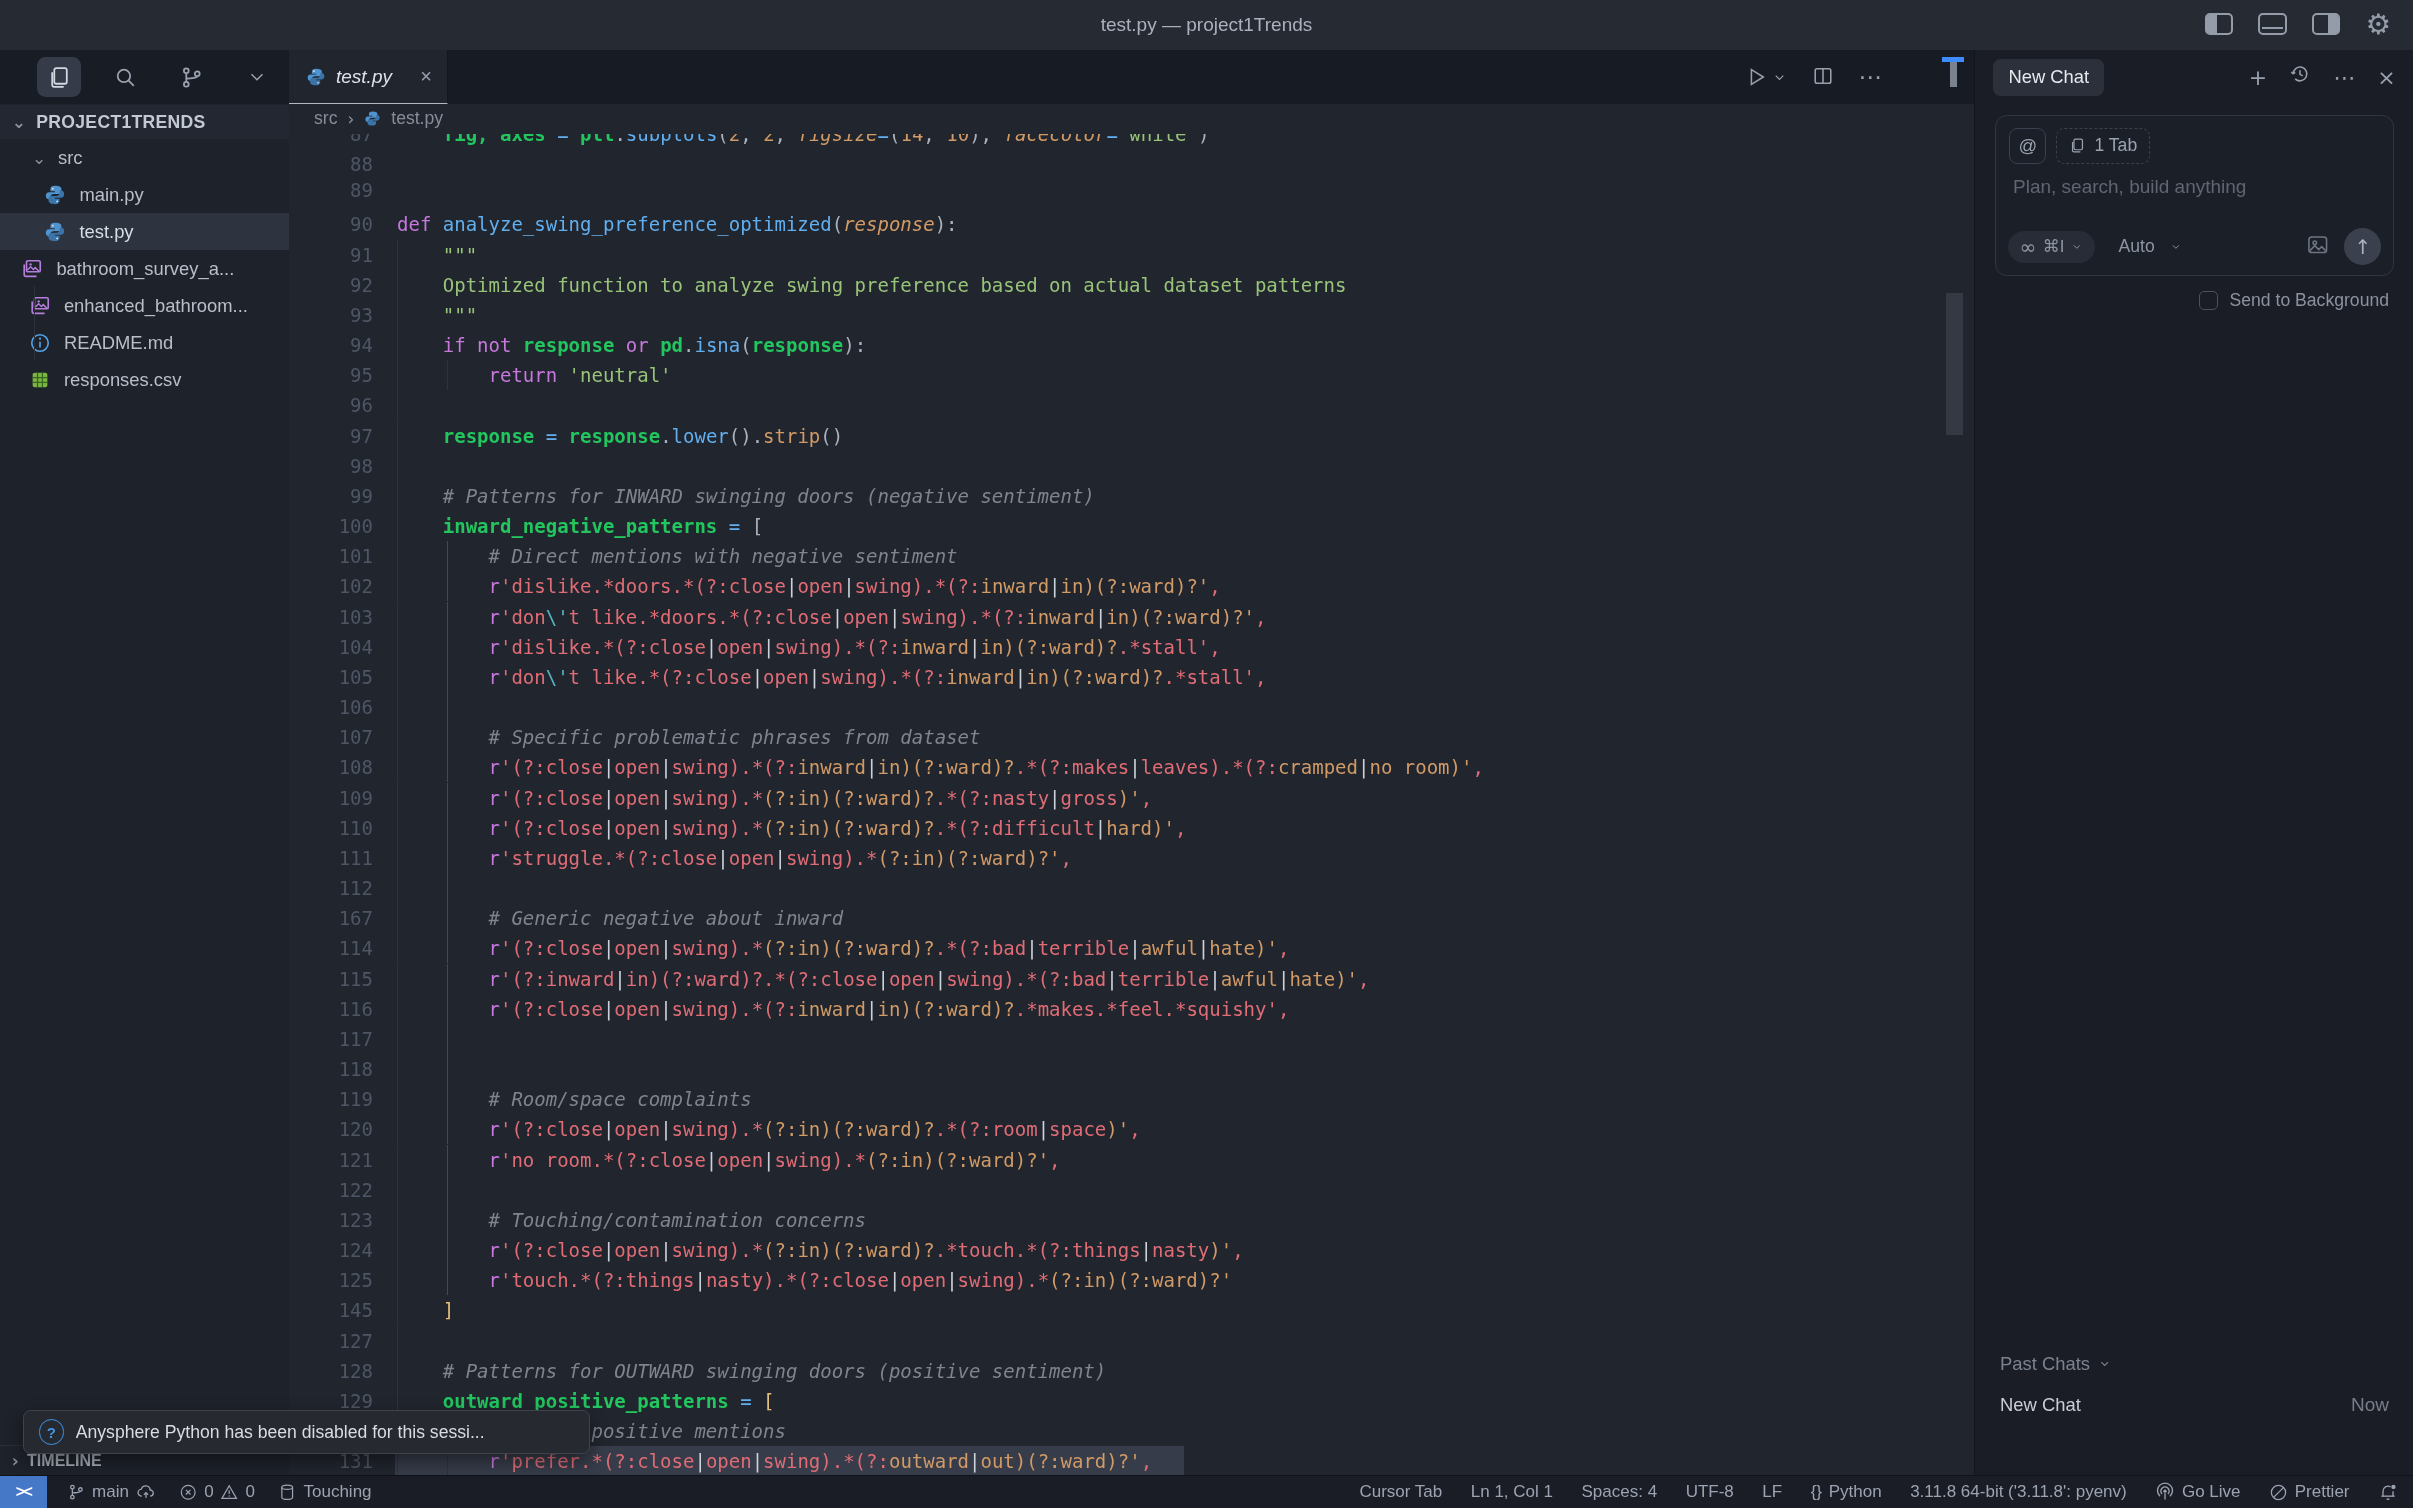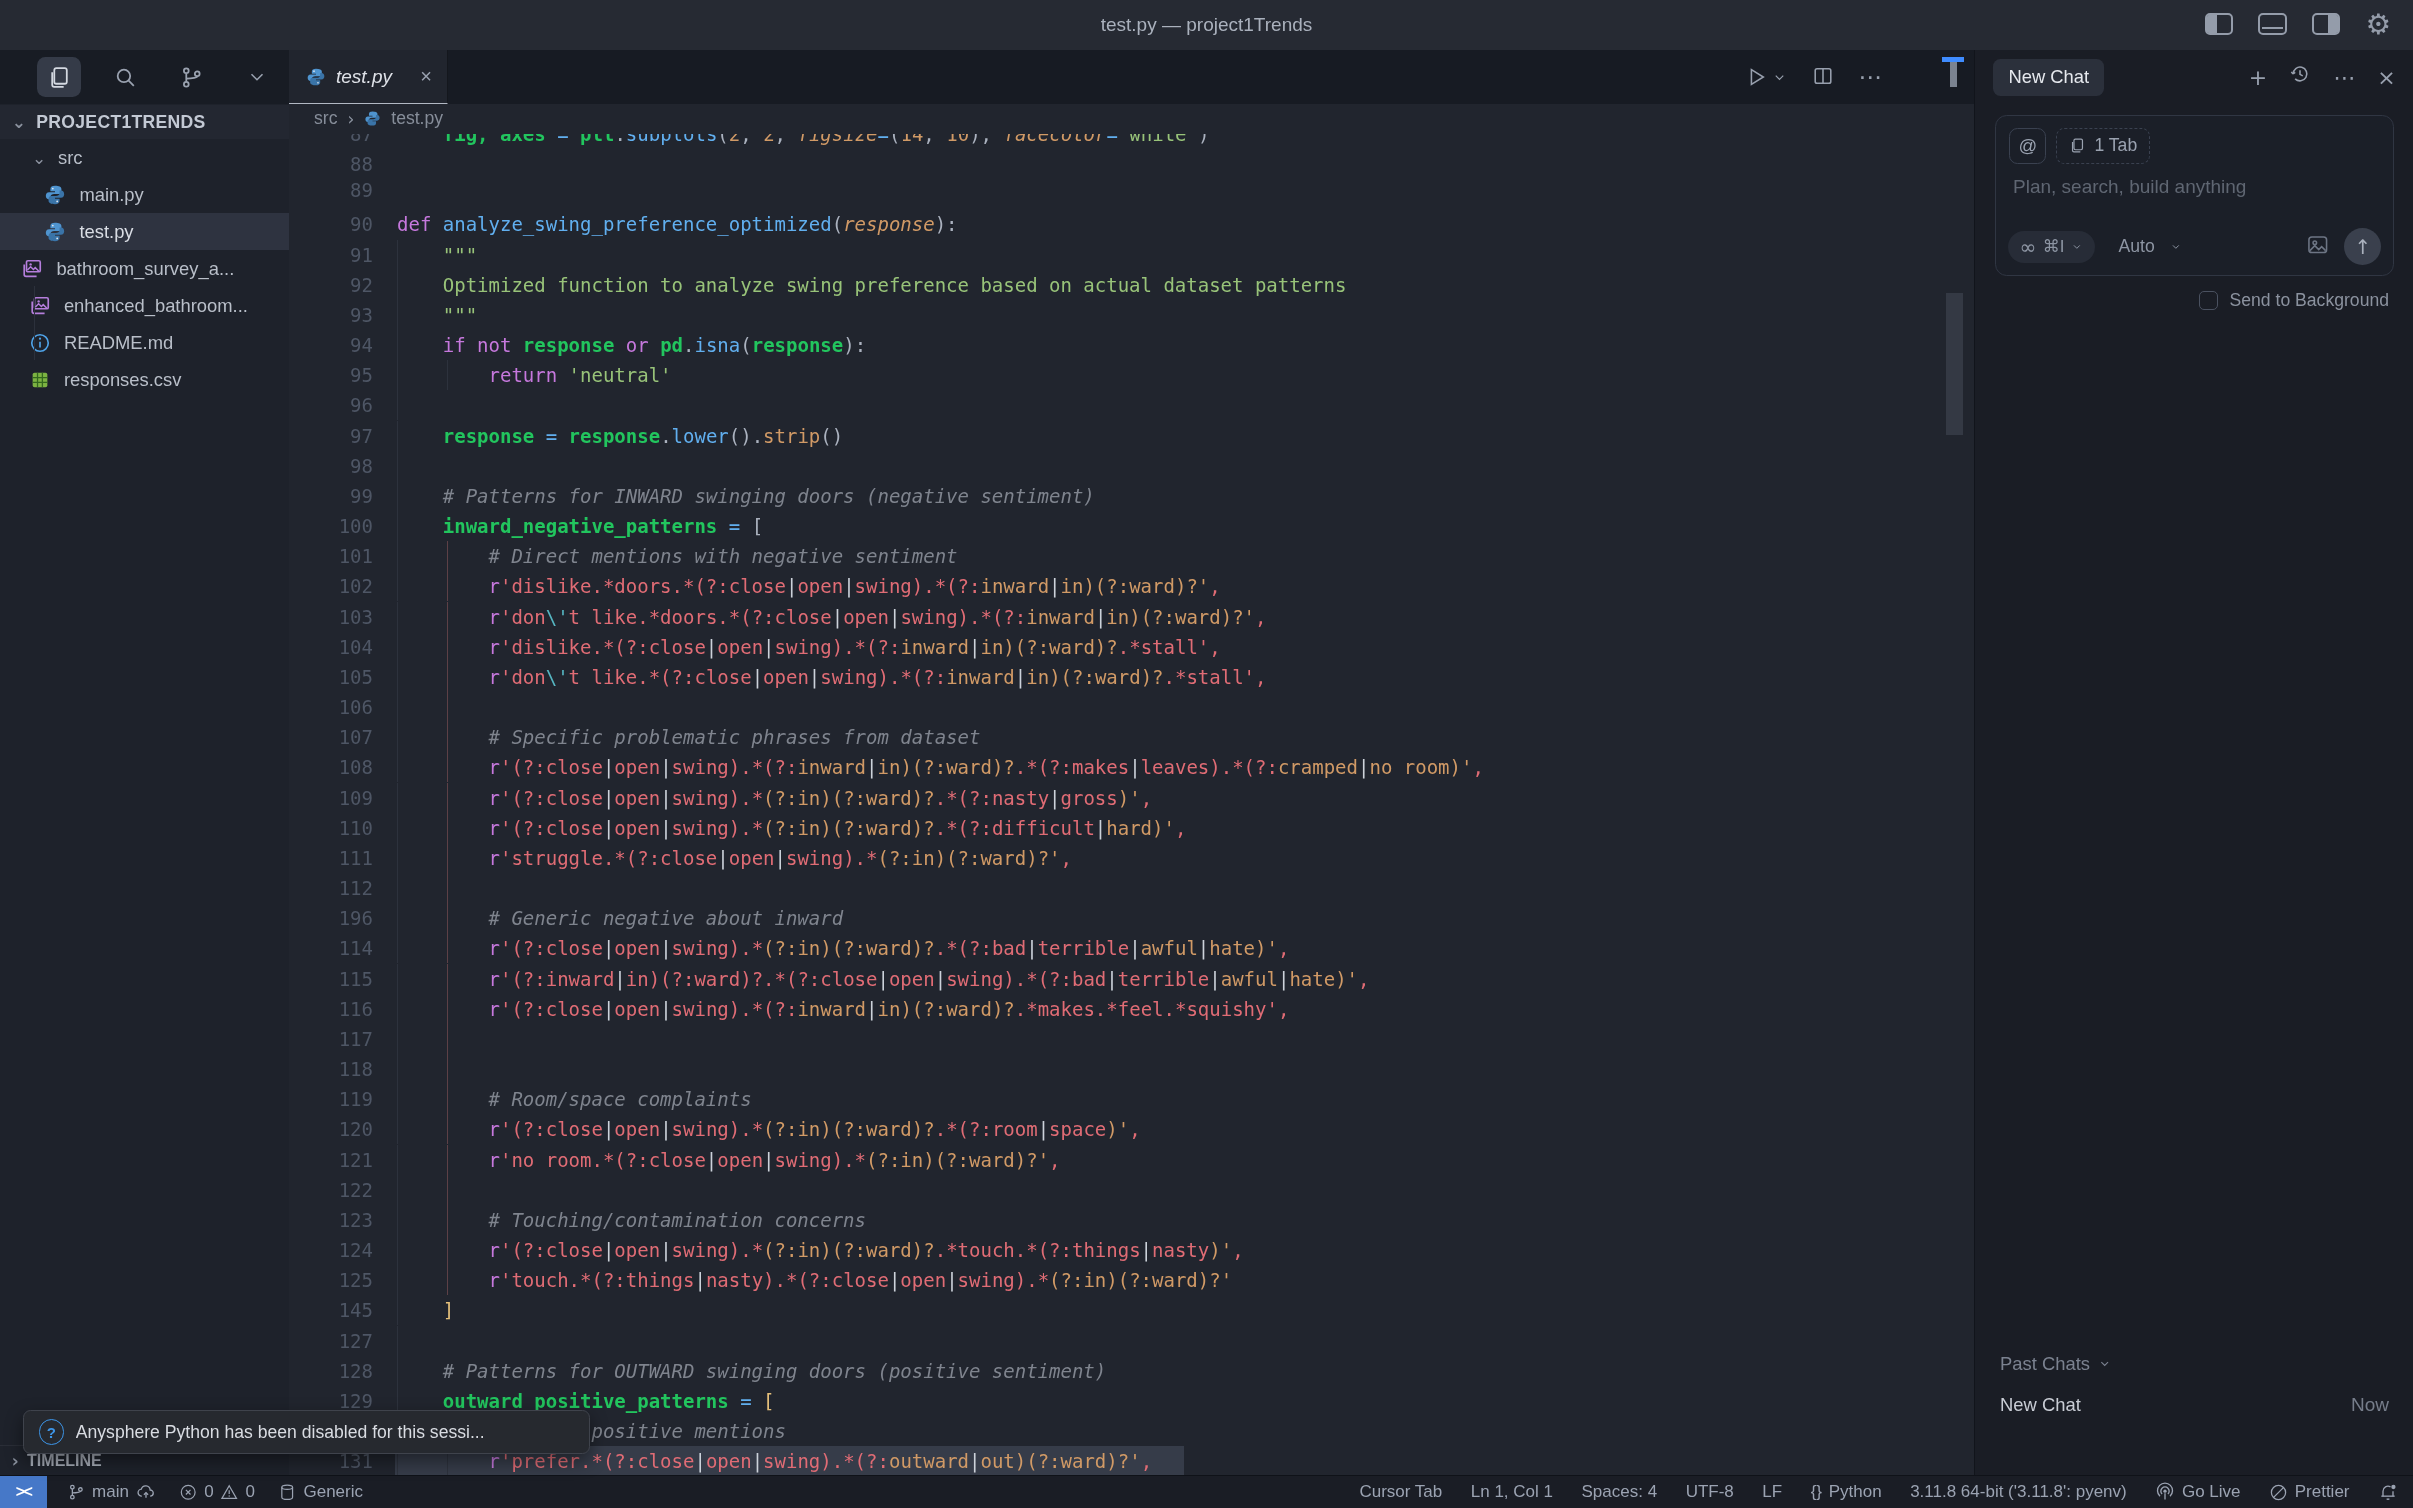--- a/index.html
+++ b/index.html
@@ -268,21 +268,21 @@
       <div class="code-row" style="top: 468px;"><div class="guide" style="left: 108px;"></div><div class="guide red" style="left: 158px;"></div><span class="ln">103</span><span class="ctext"><span class="c-kw">        r</span><span class="c-re">'don</span><span class="c-esc">\'</span><span class="c-re">t like.*doors.*(?:close</span><span class="c-pipe">|</span><span class="c-re">open</span><span class="c-pipe">|</span><span class="c-re">swing).*(?:</span><span class="c-or2">inward</span><span class="c-pipe">|</span><span class="c-or2">in)(?:ward)?'</span><span class="c-re">,</span></span></div>
       <div class="code-row" style="top: 498px;"><div class="guide" style="left: 108px;"></div><div class="guide red" style="left: 158px;"></div><span class="ln">104</span><span class="ctext"><span class="c-kw">        r</span><span class="c-re">'dislike.*(?:close</span><span class="c-pipe">|</span><span class="c-re">open</span><span class="c-pipe">|</span><span class="c-re">swing).*(?:</span><span class="c-or2">inward</span><span class="c-pipe">|</span><span class="c-or2">in)(?:ward)?</span><span class="c-re">.*stall',</span></span></div>
       <div class="code-row" style="top: 528px;"><div class="guide" style="left: 108px;"></div><div class="guide red" style="left: 158px;"></div><span class="ln">105</span><span class="ctext"><span class="c-kw">        r</span><span class="c-re">'don</span><span class="c-esc">\'</span><span class="c-re">t like.*(?:close</span><span class="c-pipe">|</span><span class="c-re">open</span><span class="c-pipe">|</span><span class="c-re">swing).*(?:</span><span class="c-or2">inward</span><span class="c-pipe">|</span><span class="c-or2">in)(?:ward)?</span><span class="c-re">.*stall',</span></span></div>
       <div class="code-row" style="top: 558px;"><div class="guide" style="left: 108px;"></div><div class="guide red" style="left: 158px;"></div><span class="ln">106</span><span class="ctext"></span></div>
       <div class="code-row" style="top: 588px;"><div class="guide" style="left: 108px;"></div><div class="guide red" style="left: 158px;"></div><span class="ln">107</span><span class="ctext"><span class="c-com">        # Specific problematic phrases from dataset</span></span></div>
       <div class="code-row" style="top: 618px;"><div class="guide" style="left: 108px;"></div><div class="guide red" style="left: 158px;"></div><span class="ln">108</span><span class="ctext"><span class="c-kw">        r</span><span class="c-re">'(?:close</span><span class="c-pipe">|</span><span class="c-re">open</span><span class="c-pipe">|</span><span class="c-re">swing).*(?:</span><span class="c-or2">inward</span><span class="c-pipe">|</span><span class="c-or2">in)(?:ward)?</span><span class="c-re">.*(?:makes</span><span class="c-pipe">|</span><span class="c-re">leaves).*(?:</span><span class="c-or2">cramped</span><span class="c-pipe">|</span><span class="c-or2">no room)'</span><span class="c-re">,</span></span></div>
       <div class="code-row" style="top: 649px;"><div class="guide" style="left: 108px;"></div><div class="guide red" style="left: 158px;"></div><span class="ln">109</span><span class="ctext"><span class="c-kw">        r</span><span class="c-re">'(?:close</span><span class="c-pipe">|</span><span class="c-re">open</span><span class="c-pipe">|</span><span class="c-re">swing).*</span><span class="c-or2">(?:in)(?:ward)?</span><span class="c-re">.*(?:nasty</span><span class="c-pipe">|</span><span class="c-re">gross</span><span class="c-or2">)'</span><span class="c-re">,</span></span></div>
       <div class="code-row" style="top: 679px;"><div class="guide" style="left: 108px;"></div><div class="guide red" style="left: 158px;"></div><span class="ln">110</span><span class="ctext"><span class="c-kw">        r</span><span class="c-re">'(?:close</span><span class="c-pipe">|</span><span class="c-re">open</span><span class="c-pipe">|</span><span class="c-re">swing).*</span><span class="c-or2">(?:in)(?:ward)?</span><span class="c-re">.*(?:difficult</span><span class="c-pipe">|</span><span class="c-or2">hard)'</span><span class="c-re">,</span></span></div>
       <div class="code-row" style="top: 709px;"><div class="guide" style="left: 108px;"></div><div class="guide red" style="left: 158px;"></div><span class="ln">111</span><span class="ctext"><span class="c-kw">        r</span><span class="c-re">'struggle.*(?:close</span><span class="c-pipe">|</span><span class="c-re">open</span><span class="c-pipe">|</span><span class="c-re">swing).*</span><span class="c-or2">(?:in)(?:ward)?'</span><span class="c-re">,</span></span></div>
       <div class="code-row" style="top: 739px;"><div class="guide" style="left: 108px;"></div><div class="guide red" style="left: 158px;"></div><span class="ln">112</span><span class="ctext"></span></div>
-      <div class="code-row" style="top: 769px;"><div class="guide" style="left: 108px;"></div><div class="guide red" style="left: 158px;"></div><span class="ln">196</span><span class="ctext"><span class="c-com">        # Generic negative about inward</span></span></div>
+      <div class="code-row" style="top: 769px;"><div class="guide" style="left: 108px;"></div><div class="guide red" style="left: 158px;"></div><span class="ln">167</span><span class="ctext"><span class="c-com">        # Generic negative about inward</span></span></div>
       <div class="code-row" style="top: 799px;"><div class="guide" style="left: 108px;"></div><div class="guide red" style="left: 158px;"></div><span class="ln">114</span><span class="ctext"><span class="c-kw">        r</span><span class="c-re">'(?:close</span><span class="c-pipe">|</span><span class="c-re">open</span><span class="c-pipe">|</span><span class="c-re">swing).*</span><span class="c-or2">(?:in)(?:ward)?</span><span class="c-re">.*(?:bad</span><span class="c-pipe">|</span><span class="c-re">terrible</span><span class="c-pipe">|</span><span class="c-or2">awful</span><span class="c-pipe">|</span><span class="c-or2">hate)'</span><span class="c-re">,</span></span></div>
       <div class="code-row" style="top: 830px;"><div class="guide" style="left: 108px;"></div><div class="guide red" style="left: 158px;"></div><span class="ln">115</span><span class="ctext"><span class="c-kw">        r</span><span class="c-re">'(?:inward</span><span class="c-pipe">|</span><span class="c-re">in)(?:ward)?.*(?:close</span><span class="c-pipe">|</span><span class="c-re">open</span><span class="c-pipe">|</span><span class="c-re">swing).*(?:bad</span><span class="c-pipe">|</span><span class="c-re">terrible</span><span class="c-pipe">|</span><span class="c-or2">awful</span><span class="c-pipe">|</span><span class="c-or2">hate)'</span><span class="c-re">,</span></span></div>
       <div class="code-row" style="top: 860px;"><div class="guide" style="left: 108px;"></div><div class="guide red" style="left: 158px;"></div><span class="ln">116</span><span class="ctext"><span class="c-kw">        r</span><span class="c-re">'(?:close</span><span class="c-pipe">|</span><span class="c-re">open</span><span class="c-pipe">|</span><span class="c-re">swing).*(?:</span><span class="c-or2">inward</span><span class="c-pipe">|</span><span class="c-or2">in)(?:ward)?</span><span class="c-re">.*makes.*feel.*squishy',</span></span></div>
       <div class="code-row" style="top: 890px;"><div class="guide" style="left: 108px;"></div><div class="guide red" style="left: 158px;"></div><span class="ln">117</span><span class="ctext"></span></div>
       <div class="code-row" style="top: 920px;"><div class="guide" style="left: 108px;"></div><div class="guide red" style="left: 158px;"></div><span class="ln">118</span><span class="ctext"></span></div>
       <div class="code-row" style="top: 950px;"><div class="guide" style="left: 108px;"></div><div class="guide red" style="left: 158px;"></div><span class="ln">119</span><span class="ctext"><span class="c-com">        # Room/space complaints</span></span></div>
       <div class="code-row" style="top: 980px;"><div class="guide" style="left: 108px;"></div><div class="guide red" style="left: 158px;"></div><span class="ln">120</span><span class="ctext"><span class="c-kw">        r</span><span class="c-re">'(?:close</span><span class="c-pipe">|</span><span class="c-re">open</span><span class="c-pipe">|</span><span class="c-re">swing).*</span><span class="c-or2">(?:in)(?:ward)?</span><span class="c-re">.*(?:room</span><span class="c-pipe">|</span><span class="c-re">space</span><span class="c-or2">)'</span><span class="c-re">,</span></span></div>
       <div class="code-row" style="top: 1011px;"><div class="guide" style="left: 108px;"></div><div class="guide red" style="left: 158px;"></div><span class="ln">121</span><span class="ctext"><span class="c-kw">        r</span><span class="c-re">'no room.*(?:close</span><span class="c-pipe">|</span><span class="c-re">open</span><span class="c-pipe">|</span><span class="c-re">swing).*</span><span class="c-or2">(?:in)(?:ward)?'</span><span class="c-re">,</span></span></div>
       <div class="code-row" style="top: 1041px;"><div class="guide" style="left: 108px;"></div><div class="guide red" style="left: 158px;"></div><span class="ln">122</span><span class="ctext"></span></div>
       <div class="code-row" style="top: 1071px;"><div class="guide" style="left: 108px;"></div><div class="guide red" style="left: 158px;"></div><span class="ln">123</span><span class="ctext"><span class="c-com">        # Touching/contamination concerns</span></span></div>
@@ -410,21 +410,21 @@
         </span>
         <span>0</span>
       </div>
       <div class="sb-item">
         <span class="sb-ic">
           <svg width="18.4" height="18.4" viewBox="0 0 24 24" fill="none" stroke="currentColor" stroke-width="1.6">
             <ellipse cx="12" cy="5.5" rx="7" ry="2.8"></ellipse>
             <path d="M5 5.5v13c0 1.6 3.1 2.9 7 2.9s7-1.3 7-2.9v-13"></path>
           </svg>
         </span>
-        <span>Generic</span>
+        <span>Touching</span>
       </div>
     </div>
   <div class="sb-right" id="sb-right">
       <div class="sb-item">
         <span>Cursor Tab</span>
       </div>
       <div class="sb-item">
         <span>Ln 1, Col 1</span>
       </div>
       <div class="sb-item">

